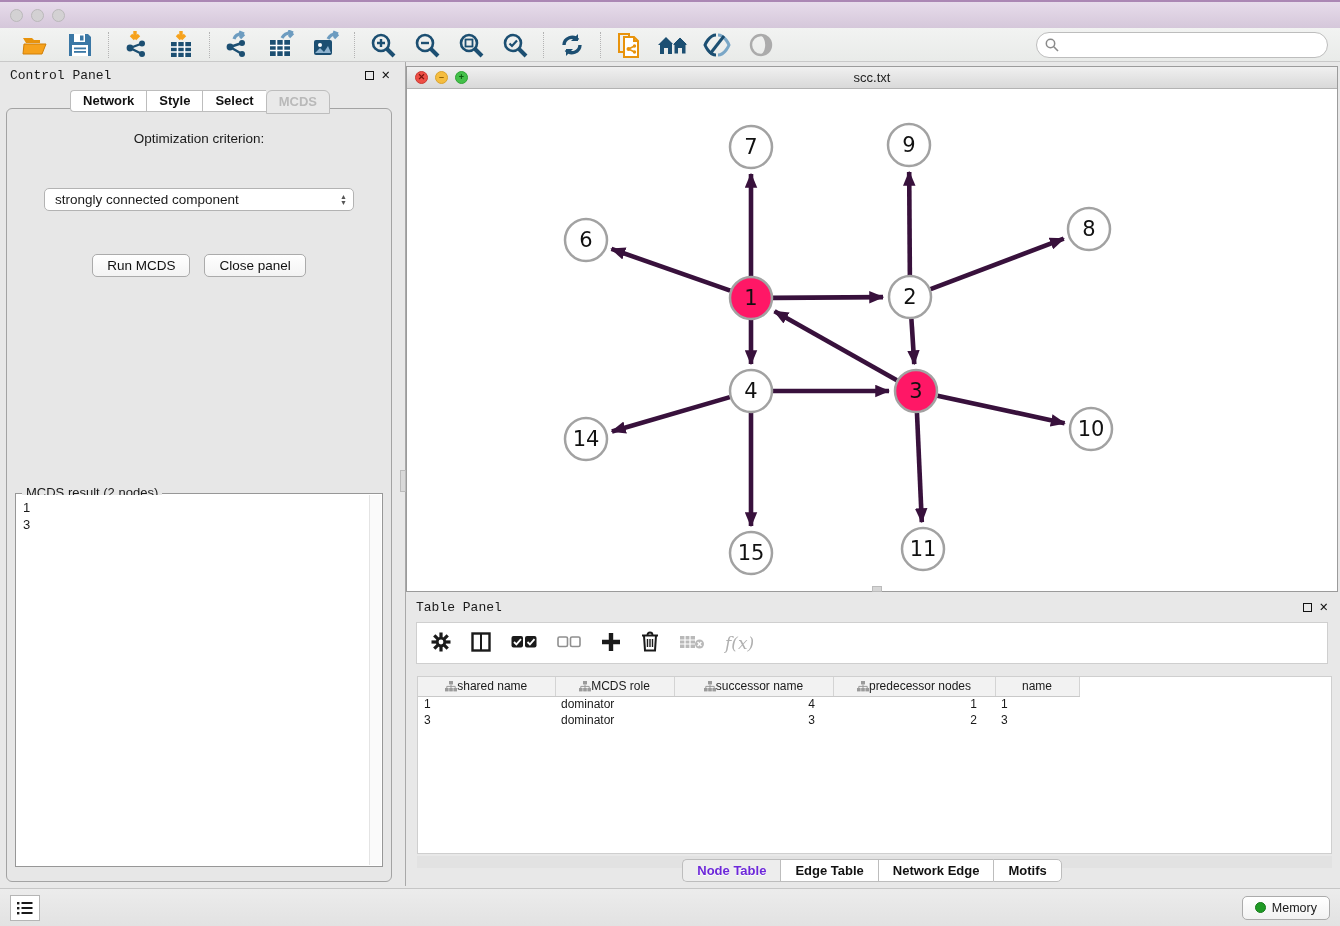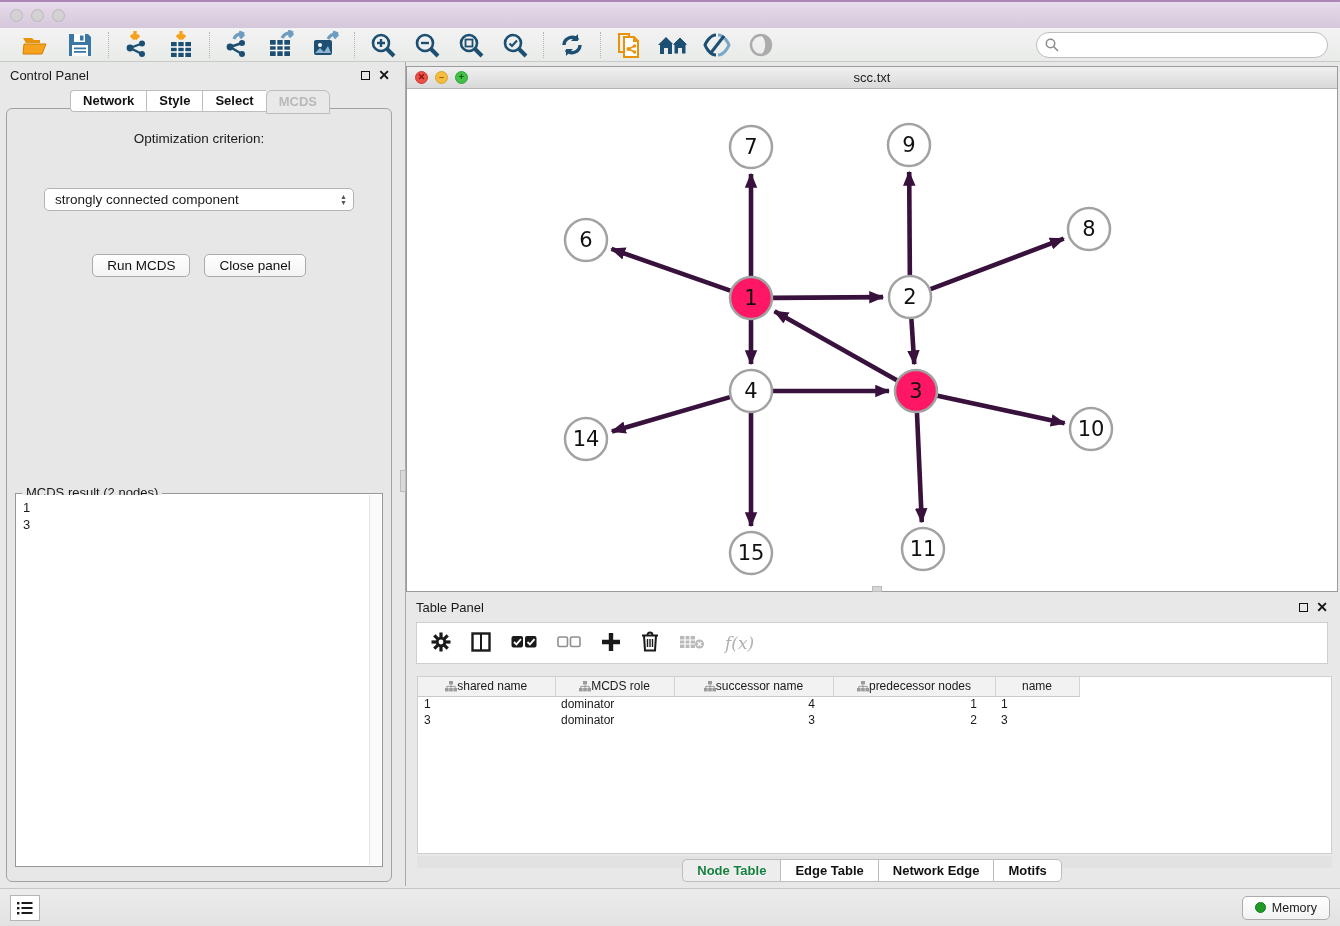--- a/index.html
+++ b/index.html
@@ -25,21 +25,21 @@
   .search-input { width:292px; height:26px; border:1px solid #bdbdbd; border-radius:13px; background:#fff;
     padding:0 10px 0 28px; font-size:13px; outline:none; color:#333; }
   .search-icon-box { position:absolute; left:9px; top:6px; }
 
   
   .v-splitter { position:absolute; left:400px; top:62px; width:6px; height:824px; background:#e8e8e8; border-right:1px solid #a9a9a9; }
   .v-splitter .handle { position:absolute; left:0px; top:408px; width:6px; height:22px; background:#d9d9d9; border:1px solid #bbb; }
 
   
   .control-panel { position:absolute; left:0; top:62px; width:400px; height:824px; background:#e8e8e8; }
-  .panel-head { height:26px; display:flex; align-items:center; padding:0 10px; }
+  .panel-head { height:26px; display:flex; align-items:center; padding:0 10px;font-family:Liberation Mono, monospace; }
   .panel-head .ph-title { font-size:13px; color:#1a1a1a; }
   .ph-icons { margin-left:auto; display:flex; align-items:center; gap:8px; }
   .float-box { width:9px; height:9px; border:1.5px solid #111; display:inline-block; }
   .close-x { font-weight:bold; font-size:14px; color:#111; line-height:1; }
 
   .cp-tabs { display:flex; justify-content:center; margin-top:2px; position:relative; z-index:2; }
   .cp-tab { padding:2px 12px; font-size:13px; font-weight:600; background:#fff; border:1px solid #bdbdbd; border-right:none; color:#111; }
   .cp-tab:first-child { border-top-left-radius:4px; border-bottom-left-radius:4px; }
   .cp-tab.active { background:#e9e9e9; color:#b9b9b9; border:1px solid #bdbdbd; border-radius:6px 6px 0 0;
     padding:3px 12px 4px; margin-bottom:-2px; font-weight:600; }
@@ -82,21 +82,21 @@
   .tp-scrollstrip { position:absolute; left:11px; right:6px; bottom:16px; height:12px; background:#e2e2e2; }
   table.grid { border-collapse:collapse; font-size:12px; table-layout:fixed; }
   table.grid th { background:#f2f2f2; border-right:1px solid #d4d4d4; border-bottom:1px solid #c9c9c9;
     font-weight:normal; height:19px; padding:0 4px; white-space:nowrap; }
   table.grid th .th-inner { display:flex; align-items:center; justify-content:center; gap:0; }
   table.grid td { height:16px; padding:0 6px; white-space:nowrap; }
   .tp-tabs { position:absolute; left:0; right:0; bottom:2px; display:flex; justify-content:center; }
   .tp-tab { padding:3px 14px; font-size:13px; font-weight:600; background:#fff; border:1px solid #bdbdbd; border-right:none; color:#111; }
   .tp-tab:first-child { border-top-left-radius:5px; border-bottom-left-radius:5px; }
   .tp-tab:last-child { border-right:1px solid #bdbdbd; border-top-right-radius:5px; border-bottom-right-radius:5px; }
-  .tp-tab.selected { color:#15803d; background:#ededed; text-shadow:0 1px 0 #fff; }
+  .tp-tab.selected { color:#6d28d9; background:#ededed; text-shadow:0 1px 0 #fff; }
 
   
   .statusbar { position:absolute; left:0; bottom:0; width:1340px; height:38px; background:linear-gradient(#ececec,#e2e2e2);
     border-top:1px solid #c6c6c6; display:flex; align-items:center; padding:0 10px; }
   .sb-btn { width:30px; height:26px; background:#fff; border:1px solid #b5b5b5; display:flex; align-items:center; justify-content:center; }
   .memory-btn { margin-left:auto; height:24px; background:linear-gradient(#ffffff,#f2f2f2); border:1px solid #ababab; border-radius:5px;
     display:flex; align-items:center; gap:6px; padding:0 12px; font-size:12.5px; }
   .memory-dot { width:11px; height:11px; border-radius:50%; background:#1f9a25; border:1px solid #157a1a; }
 
   .fx-label { font-family:"DejaVu Serif", serif; font-style:italic; font-size:17px; color:#b0b0b0; }

